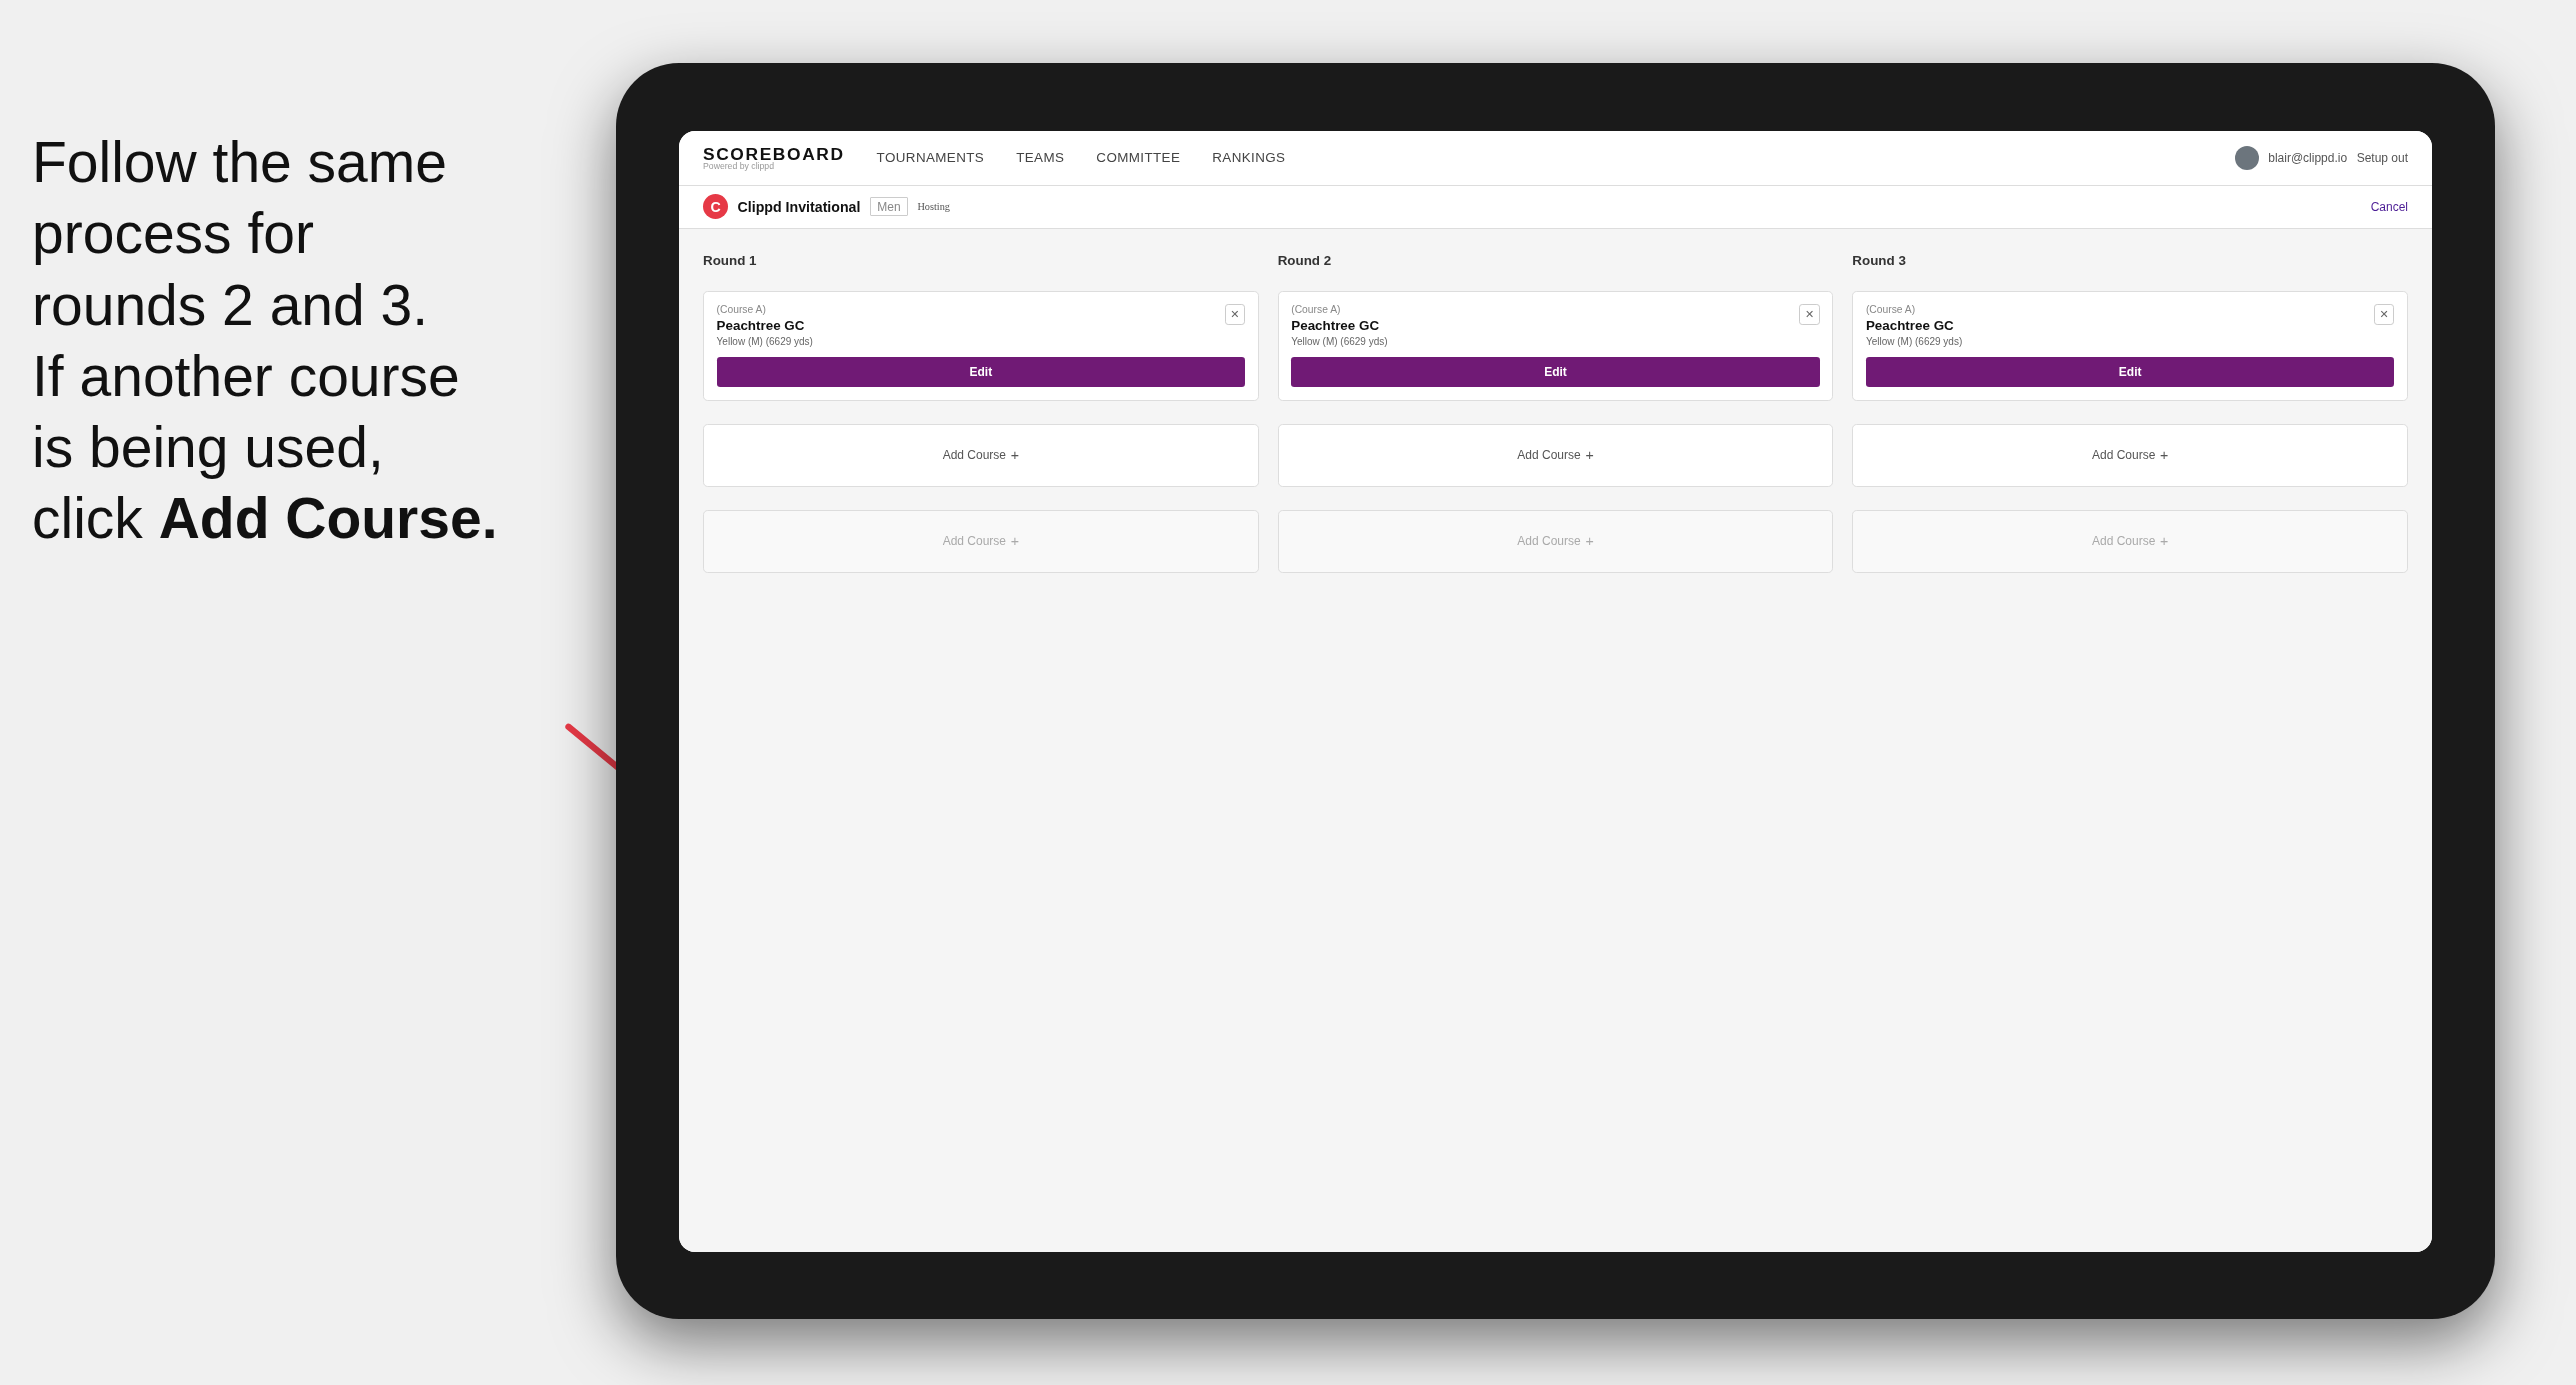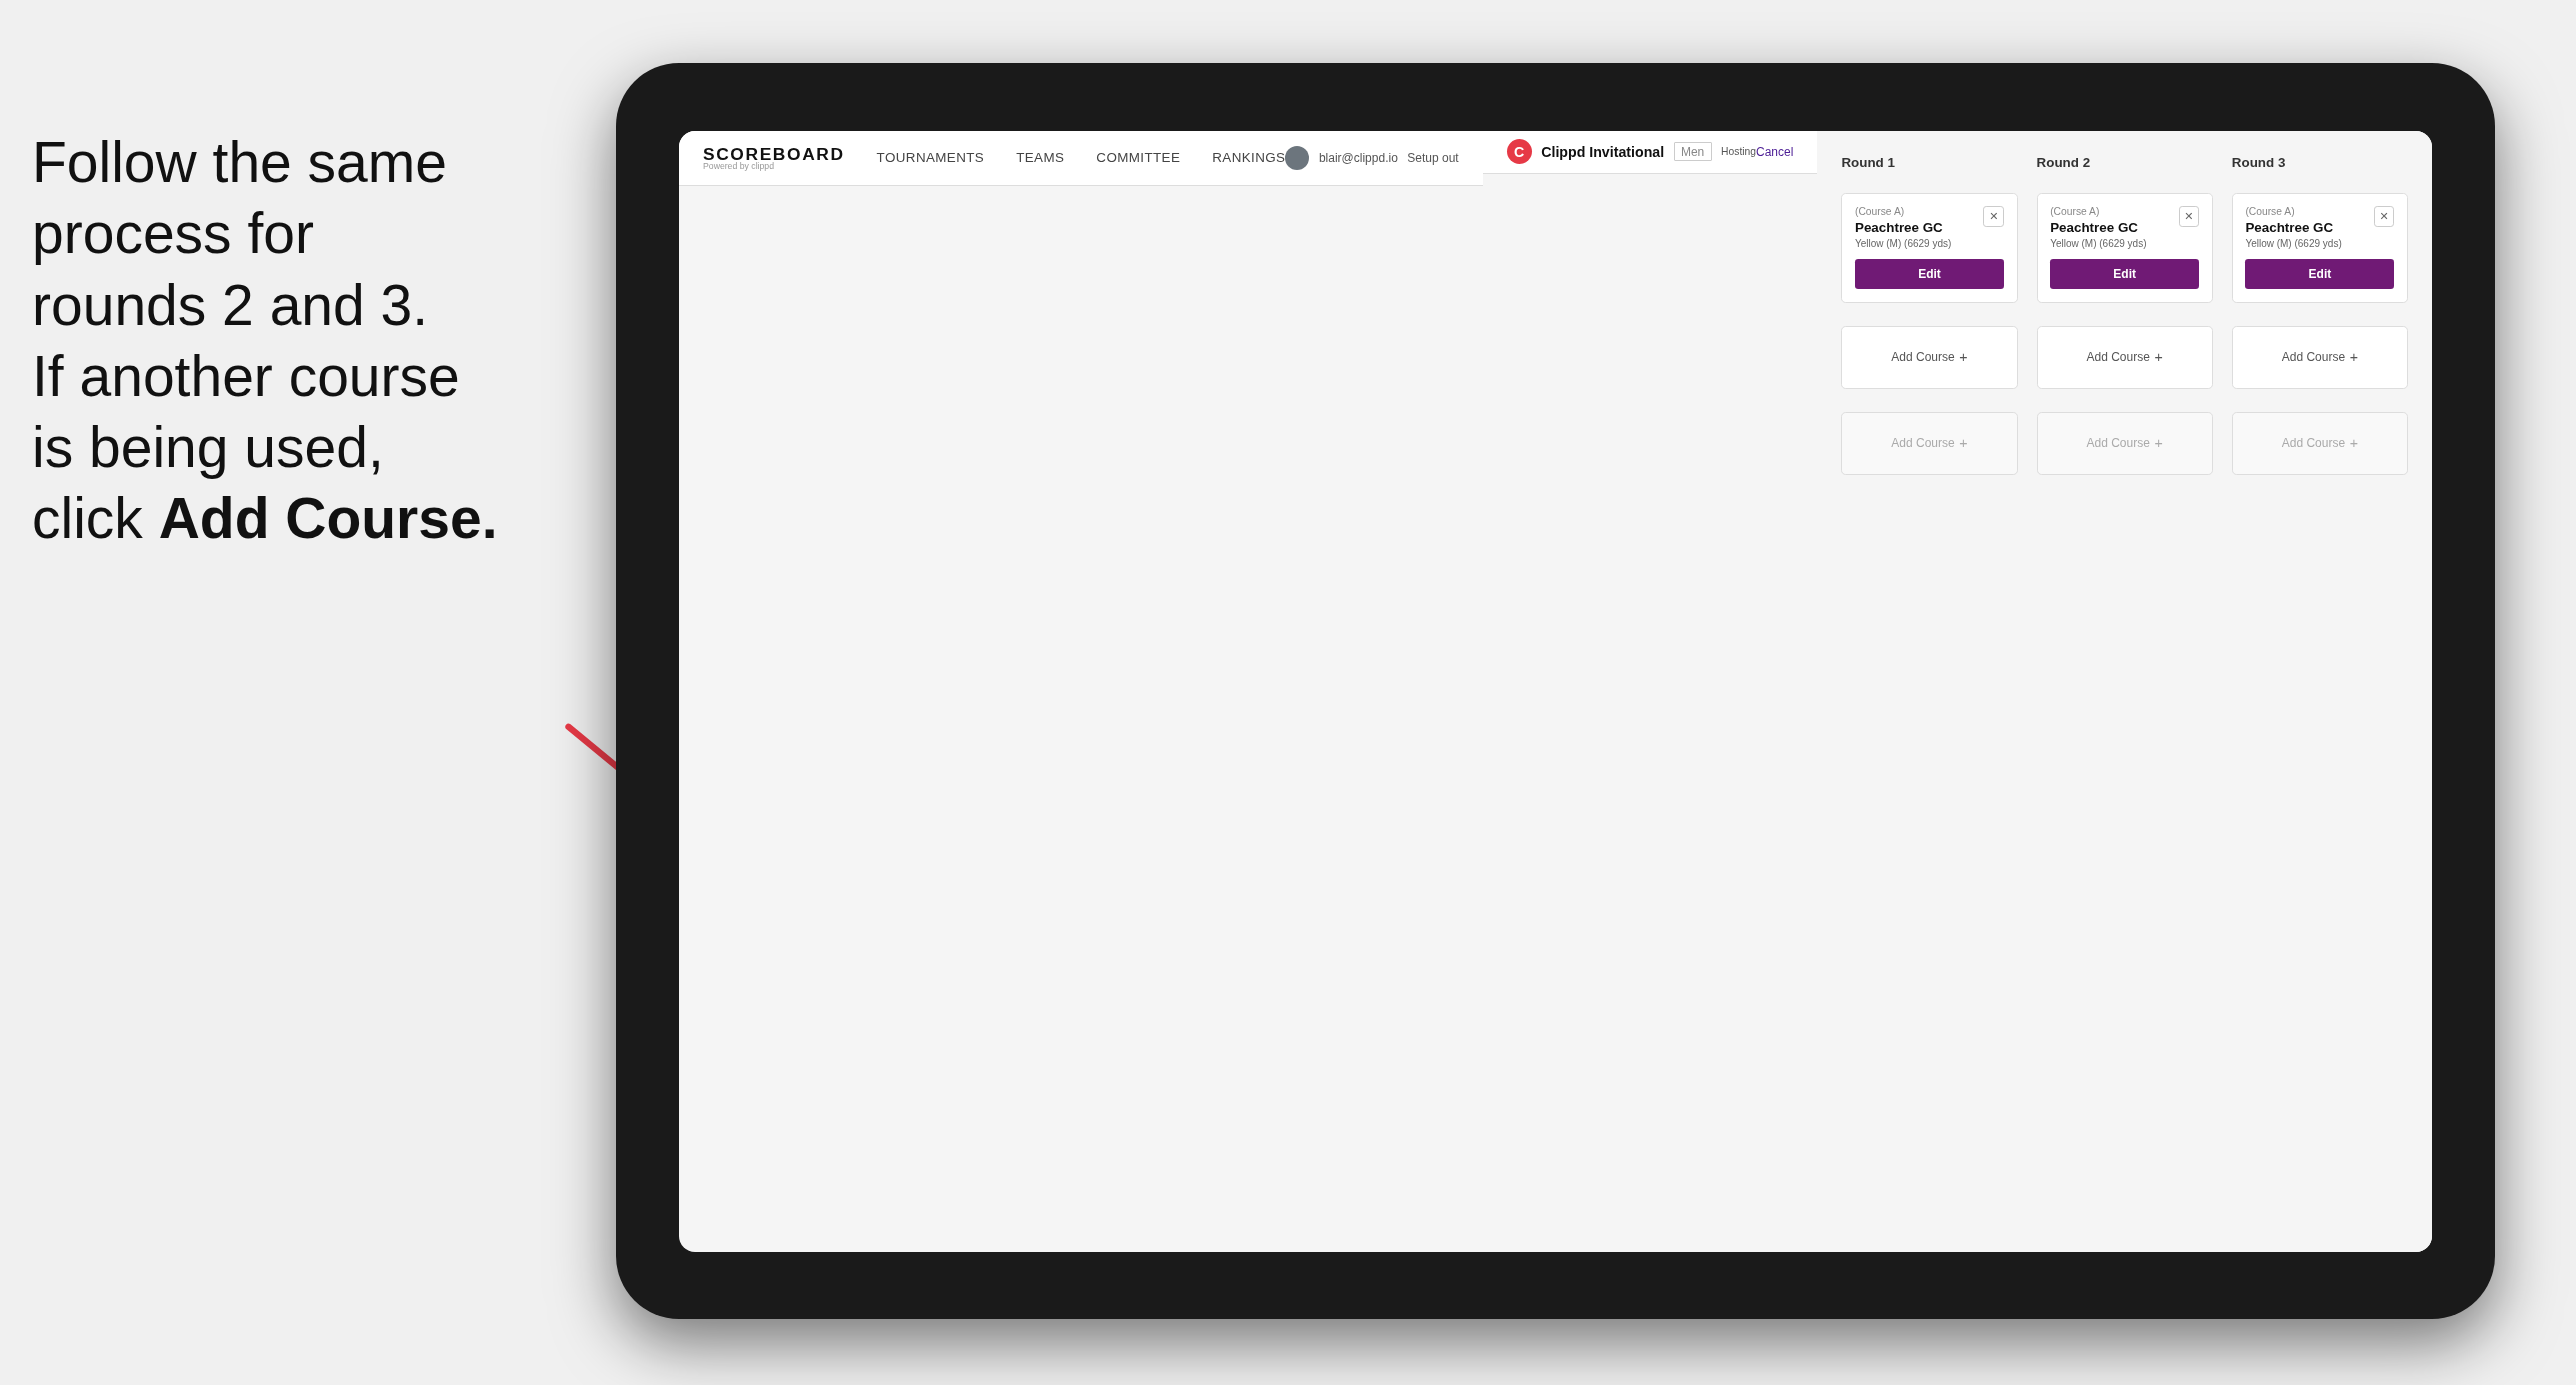--- a/index.html
+++ b/index.html
@@ -42,21 +42,21 @@
       justify-content: center;
     }
 
     .tablet-screen {
       width: 1753px;
       height: 1121px;
       background: #f5f5f5;
       border-radius: 16px;
       overflow: hidden;
       display: flex;
-      flex-direction: row;
+      flex-direction: column;
     }
 
     
     .top-nav {
       background: #fff;
       border-bottom: 0.8px solid #ddd;
       padding: 0 24px;
       height: 55px;
       display: flex;
       align-items: center;
@@ -161,20 +161,21 @@
       font-size: 12px;
       color: #888;
       border: 0.8px solid #ccc;
       border-radius: 1px;
       padding: 1.6px 6.3px;
     }
 
     .hosting-badge {
       font-size: 10.3px;
       color: #555;
+      font-family: Liberation Serif, serif;
     }
 
     .cancel-btn {
       font-size: 12px;
       color: #4c1d95;
       cursor: pointer;
     }
 
     
     .tabs-bar {

